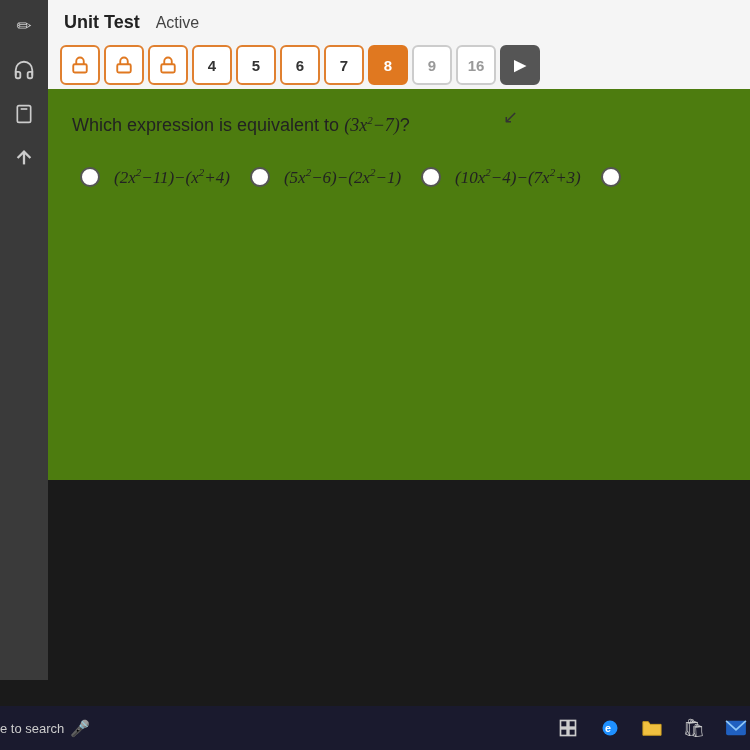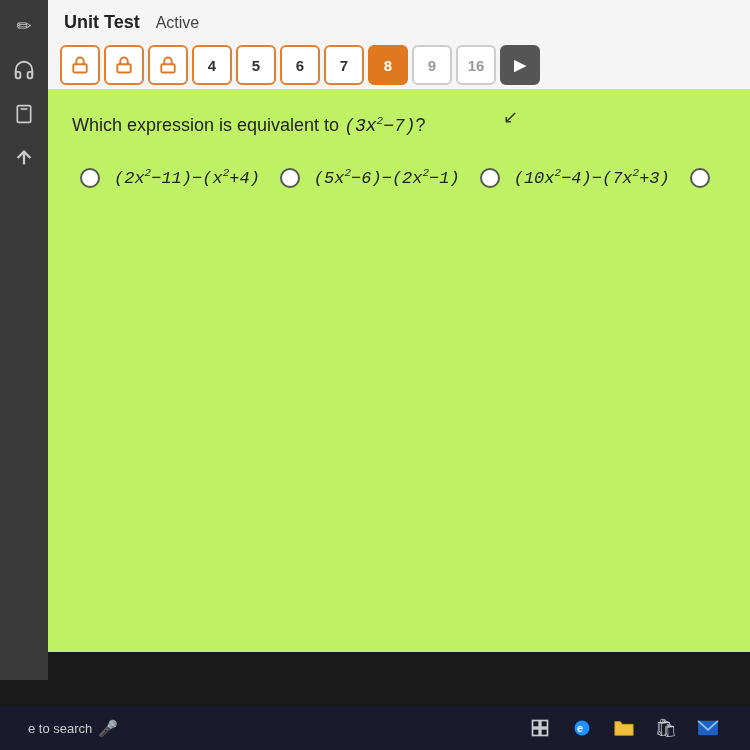--- a/index.html
+++ b/index.html
@@ -38,22 +38,22 @@
       cursor: pointer;
       border-radius: 4px;
     }
 
     
     .main-content {
       position: absolute;
       top: 0;
       left: 48px;
       right: 0;
-      height: 652px;
-      background: #bef264;
+      height: 480px;
+      background: #4d7c0f;
       border-radius: 0;
     }
 
     
     .header {
       display: flex;
       align-items: center;
       padding: 12px 16px 8px 16px;
       gap: 16px;
       background: #f5f5f5;
@@ -152,39 +152,39 @@
       flex-shrink: 0;
     }
 
     .choice-text {
       font-size: 17px;
       color: #222;
     }
 
     
     .math {
-      font-family: Liberation Mono, monospace;
+      font-family: Liberation Serif, serif;
       font-style: italic;
     }
 
     sup {
       font-size: 11px;
     }
 
     
     .taskbar {
       position: absolute;
       bottom: 0;
       left: 0;
       right: 0;
       height: 44px;
       background: #1a1a2e;
       display: flex;
       align-items: center;
-      padding: 0 28px;
+      padding: 0 0;
       gap: 8px;
     }
 
     .taskbar-search {
       display: flex;
       align-items: center;
       gap: 6px;
       color: #ccc;
       font-size: 13px;
     }

